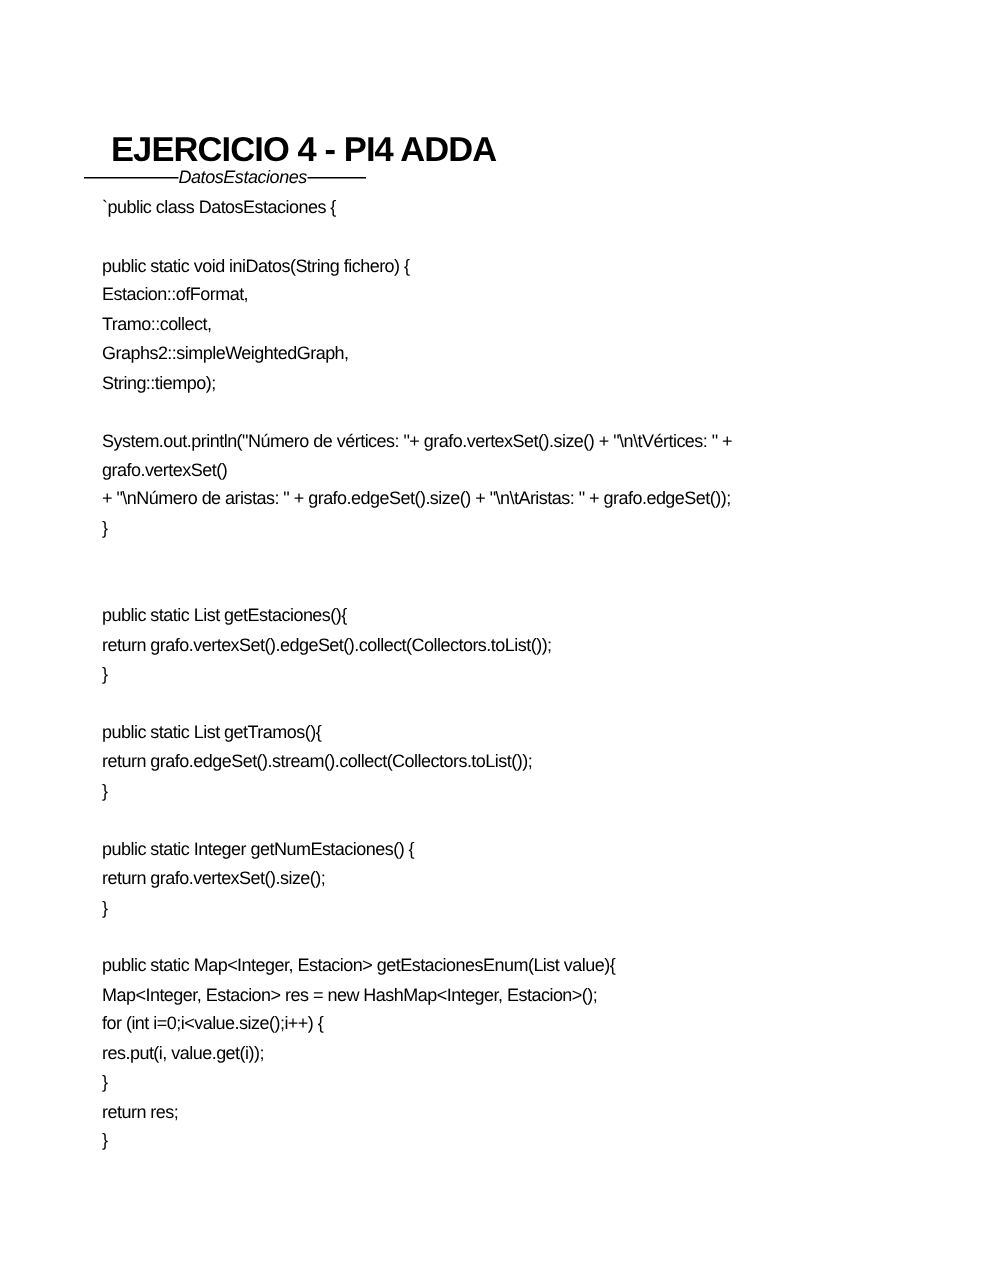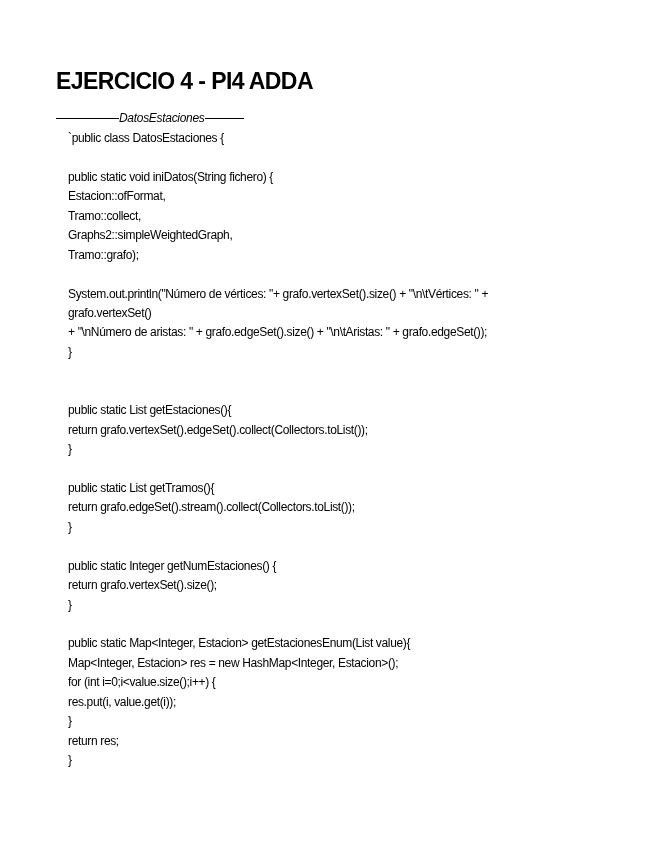--- a/index.html
+++ b/index.html
@@ -18,21 +18,21 @@
     .page {
       position: absolute;
       left: 56px;
       top: 0;
       width: 590px;
     }
     .title {
       position: absolute;
       left: 0;
       top: 68px;
-      margin: 0;
+      margin: 18px;
       font-size: 23px;
       font-weight: bold;
       letter-spacing: -0.6px;
       white-space: nowrap;
     }
     .section-divider {
       position: absolute;
       left: 0;
       top: 111px;
       font-size: 12px;
@@ -76,21 +76,21 @@
     <span class="rule rule-right"></span>
   </div>
 
   <div class="code">
     <div class="code-line">`public class DatosEstaciones {</div>
     <div class="code-line"></div>
     <div class="code-line">public static void iniDatos(String fichero) {</div>
     <div class="code-line">Estacion::ofFormat,</div>
     <div class="code-line">Tramo::collect,</div>
     <div class="code-line">Graphs2::simpleWeightedGraph,</div>
-    <div class="code-line">Tramo::grafo);</div>
+    <div class="code-line">String::tiempo);</div>
     <div class="code-line"></div>
     <div class="code-line">System.out.println("Número de vértices: "+ grafo.vertexSet().size() + "\n\tVértices: " +</div>
     <div class="code-line">grafo.vertexSet()</div>
     <div class="code-line">+ "\nNúmero de aristas: " + grafo.edgeSet().size() + "\n\tAristas: " + grafo.edgeSet());</div>
     <div class="code-line">}</div>
     <div class="code-line"></div>
     <div class="code-line"></div>
     <div class="code-line">public static List getEstaciones(){</div>
     <div class="code-line">return grafo.vertexSet().edgeSet().collect(Collectors.toList());</div>
     <div class="code-line">}</div>

